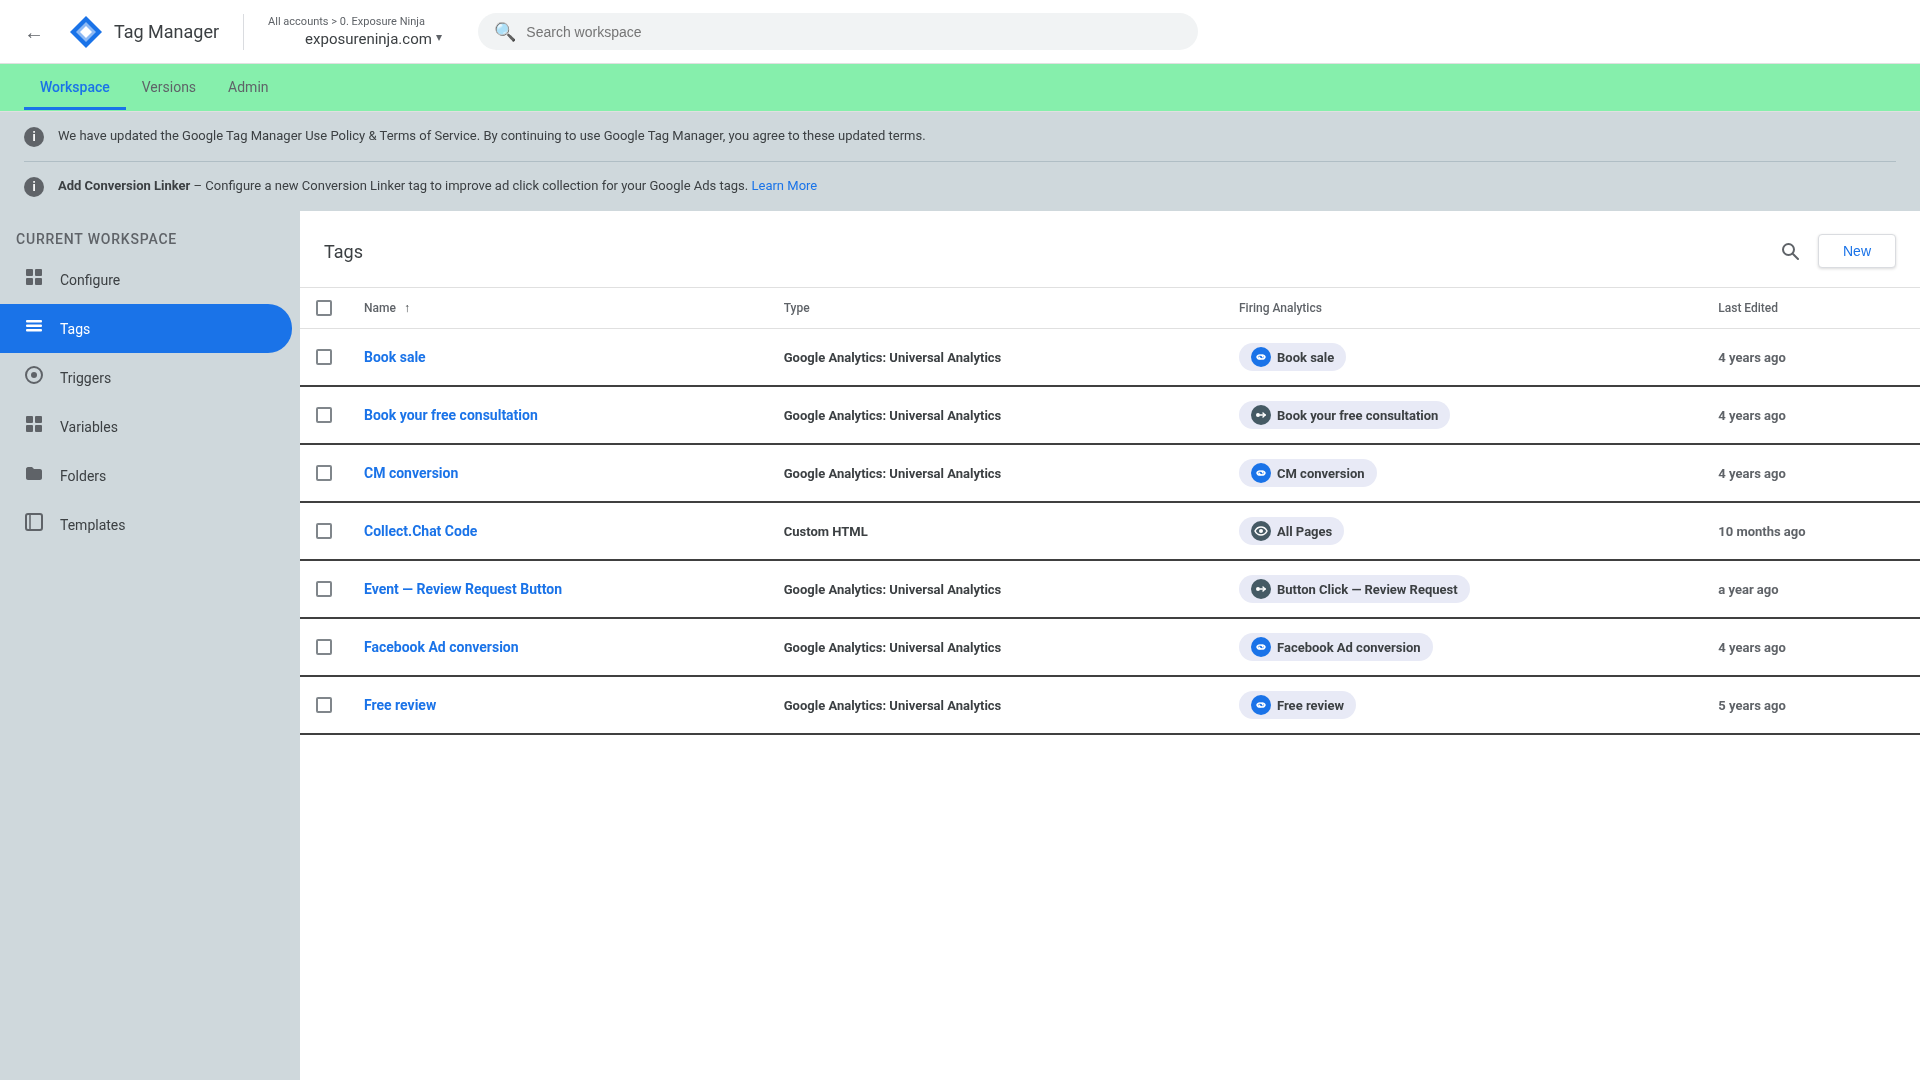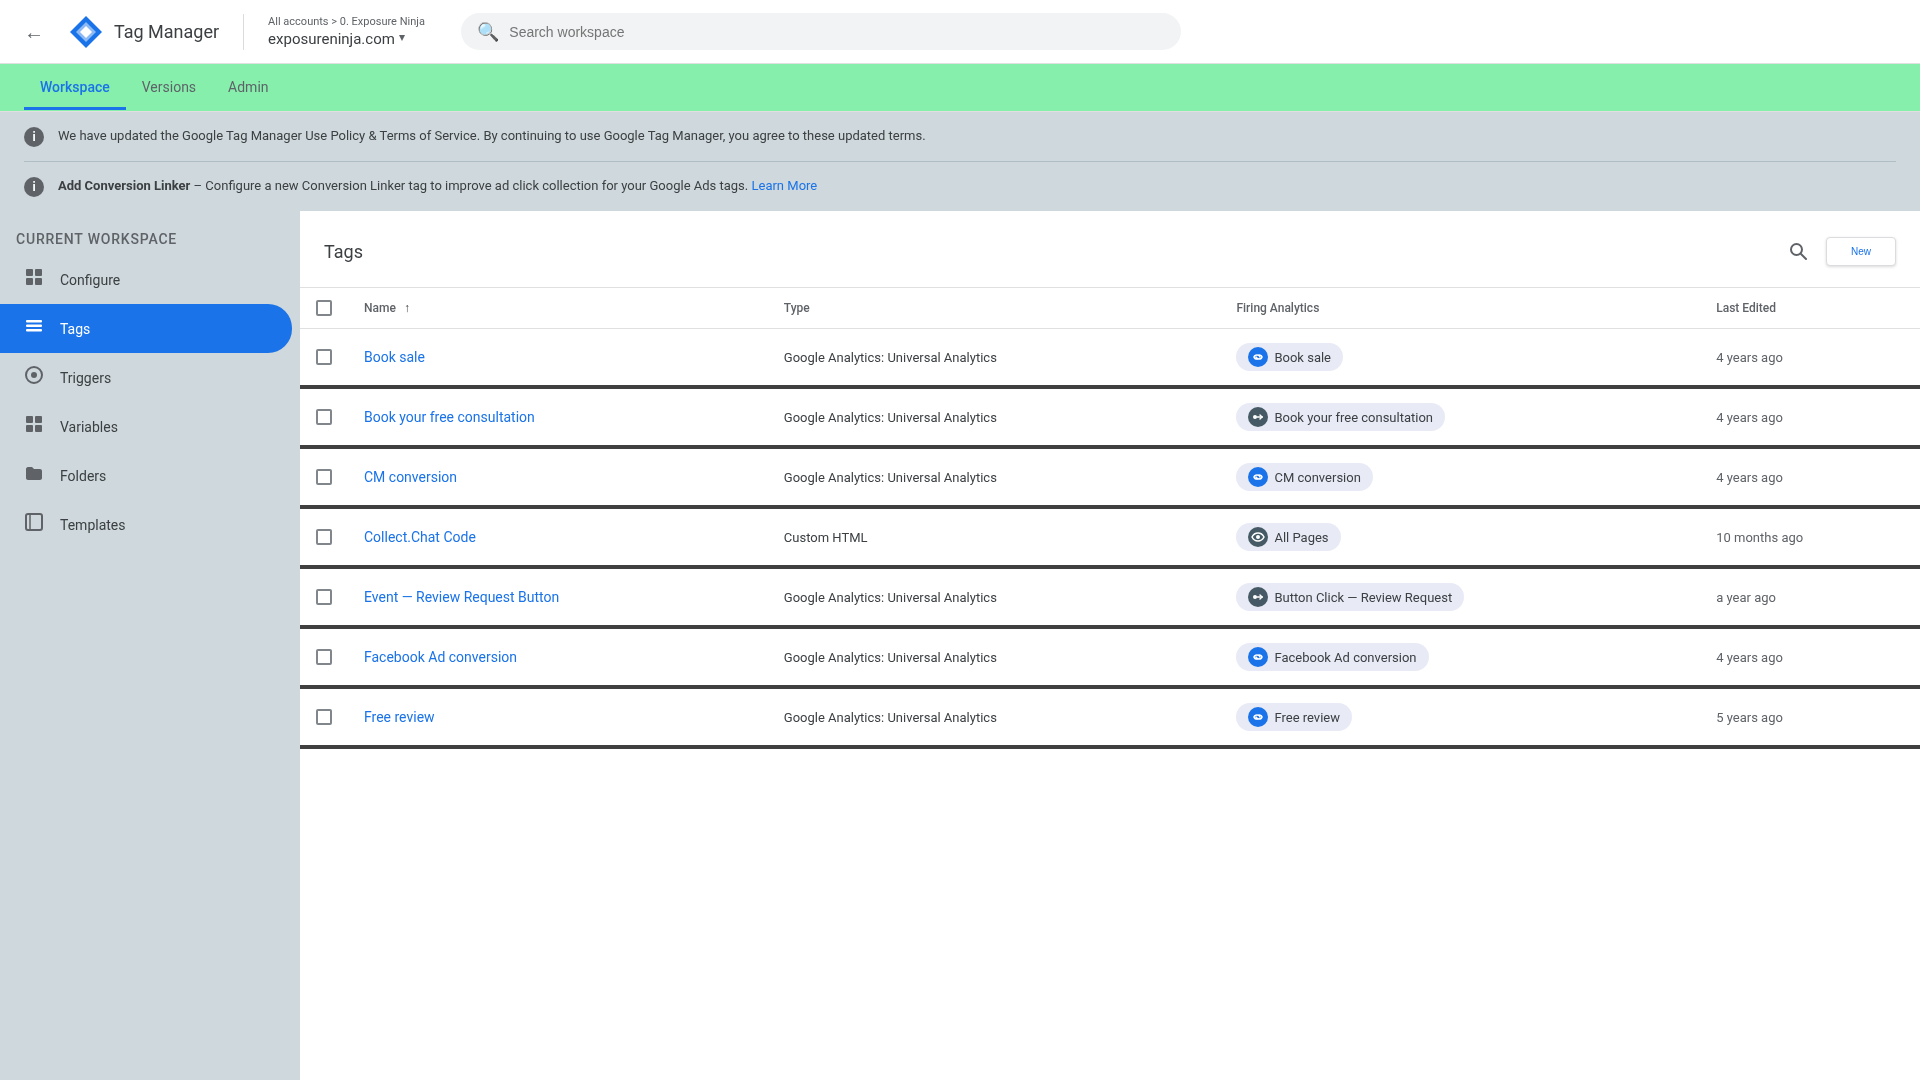--- a/index.html
+++ b/index.html
@@ -50,20 +50,21 @@
       font-size: 11px;
       color: #5f6368;
     }
     .account-name {
       font-size: 15px;
       color: #3c4043;
       display: flex;
       align-items: flex-start;
       gap: 4px;
       cursor: pointer;
+      margin-left: 37px;
     }
     .dropdown-arrow { font-size: 12px; color: #5f6368; }
     .search-bar {
       flex: 1;
       max-width: 720px;
       display: flex;
       align-items: center;
       background: #f1f3f4;
       border-radius: 24px;
       padding: 8px 16px;
@@ -216,42 +217,43 @@
       display: flex; align-items: center; justify-content: center;
       cursor: pointer;
       color: #5f6368;
       font-size: 18px;
     }
     .new-btn {
       padding: 8px 24px;
       background: #fff;
       border: 1px solid #dadce0;
       border-radius: 4px;
-      font-size: 10px;
+      font-size: 14px;
       color: #1a73e8;
       font-weight: 500;
       cursor: pointer;
       box-shadow: 0 1px 3px rgba(0,0,0,0.15);
     }
 
     
     .tags-table { width: 100%; border-collapse: collapse; }
     .tags-table th {
       text-align: left;
       padding: 12px 16px;
       font-size: 12px;
       color: #5f6368;
       font-weight: 500;
       border-bottom: 1px solid #e0e0e0;
       background: #fff;
     }
     .tags-table td {
       padding: 14px 16px;
-      border-bottom: 4px solid #404040;
+      border-bottom: 2px solid #404040;
       vertical-align: middle;
+      font-weight: bold;
     }
     .checkbox-cell { width: 48px; }
     .checkbox {
       width: 16px; height: 16px;
       border: 2px solid #80868b;
       border-radius: 2px;
       cursor: pointer;
     }
     .tag-name-link { color: #1a73e8; text-decoration: none; cursor: pointer; font-size: 14px; }
     .tag-type { font-size: 13px; color: #3c4043; }

